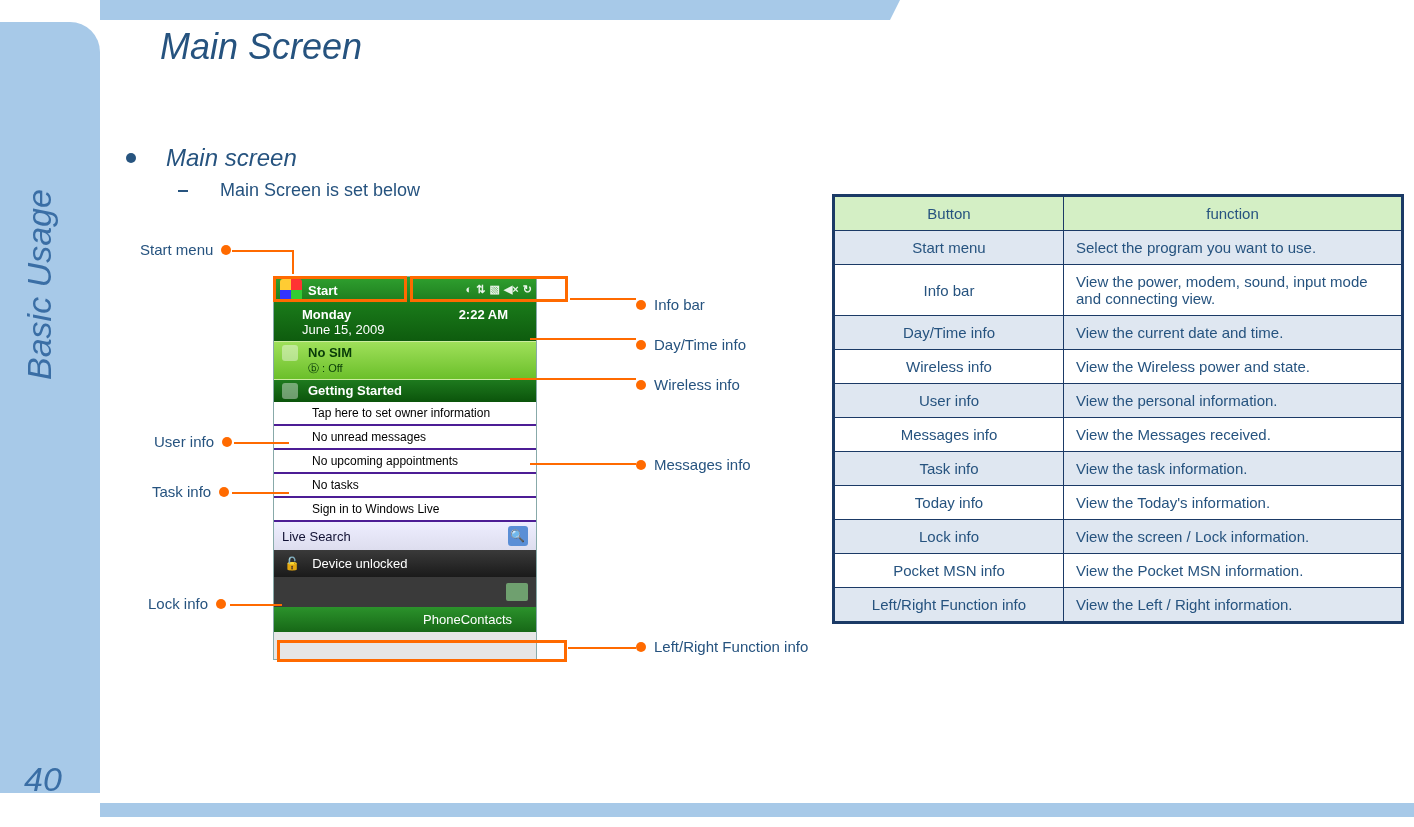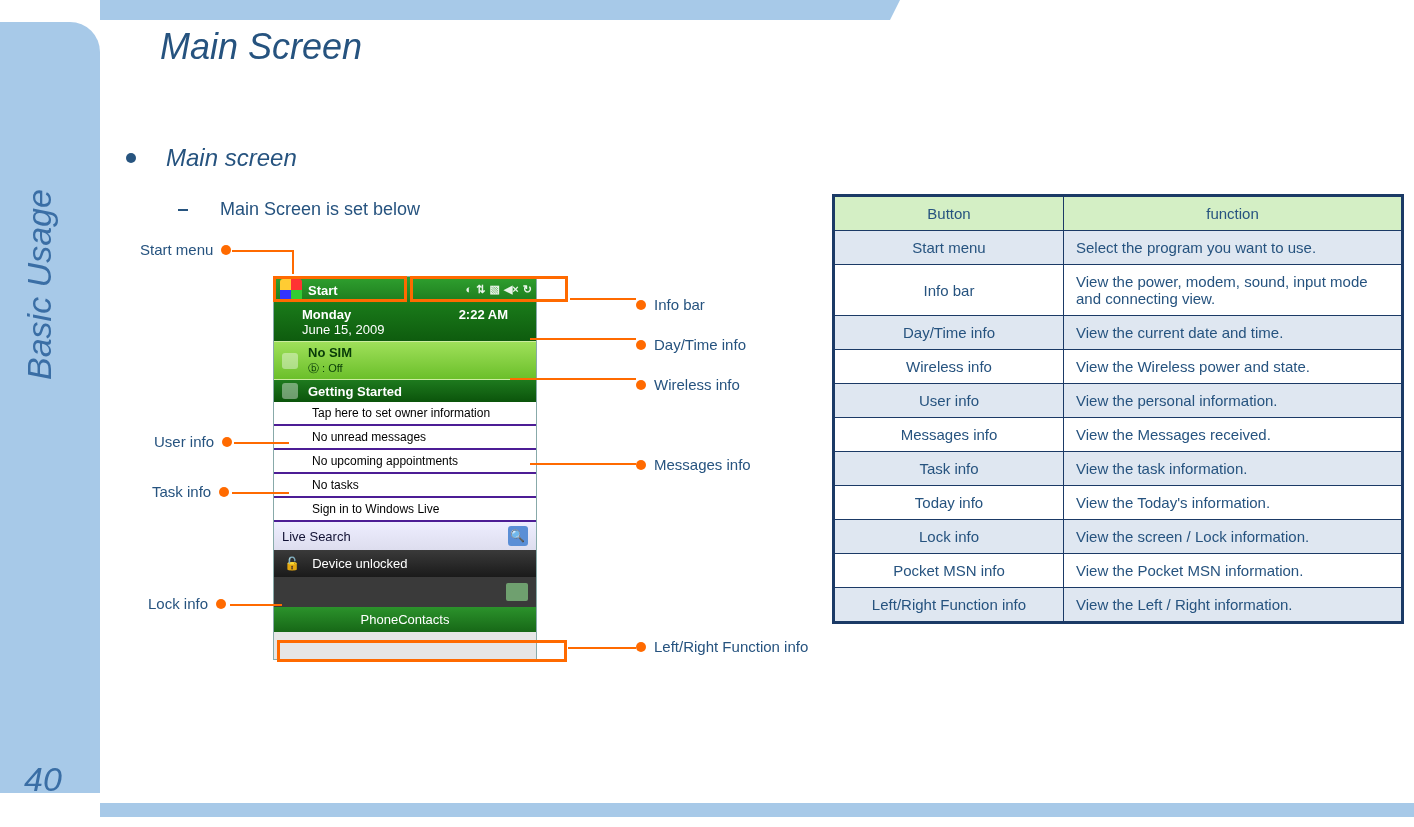--- a/index.html
+++ b/index.html
@@ -66,21 +66,20 @@
     display: flex; align-items: center; gap: 30px;
     font-size: 24px;
     font-style: italic;
   }
   .bullet-main .dot { width: 10px; height: 10px; background: #27547f; border-radius: 50%; }
   .bullet-sub {
     position: absolute;
     left: 78px; top: 100px;
     display: flex; align-items: center; gap: 32px;
     font-size: 18px;
-    margin-top: 19px;
   }
   .bullet-sub .dash { width: 10px; height: 2px; background: #27547f; }
 
   
   .phone {
     position: absolute;
     left: 173px; top: 196px;
     width: 264px;
     height: 384px;
     background: #e6e6e6;
@@ -109,21 +108,21 @@
   .ph-date {
     background: linear-gradient(#1a7a1a,#0e5c0e);
     color: #fff; padding: 4px 28px;
     display: flex; justify-content: space-between;
     font-size: 13px;
   }
   .ph-date .left b{display:block;}
   .ph-row {
     background: linear-gradient(#9fe05a,#6bbf2a);
     border-top: 1px solid #cdeca0;
-    display:flex; align-items:center;
+    display:flex; 
     padding: 3px 8px;
     color: #083b08;
     font-size: 13px;
     gap: 10px;
   }
   .ph-row.dark { background: linear-gradient(#1e7a1e,#0b540b); color:#fff; }
   .ph-row .ic { width:16px; height:16px; background:#fff6; border-radius:3px; flex:0 0 16px;}
   .ph-sublist { background:#fff; }
   .ph-sub {
     display:flex; align-items:center; gap:10px;
@@ -131,22 +130,22 @@
     border-bottom: 2px solid #4c1d95;
     font-size: 12px; color: #000;
   }
   .ph-live { background: linear-gradient(#eef,#dde); padding: 4px 8px; display:flex; justify-content:space-between; align-items:center; font-size:13px; color:#113;}
   .ph-live .mag{width:20px;height:20px;background:#5a8ed6;border-radius:3px;display:flex;align-items:center;justify-content:center;color:#fff;font-size:12px;}
   .ph-unlock { background: linear-gradient(#3a3a3a,#1a1a1a); color:#fff; padding:6px 10px; display:flex; align-items:center; gap:12px; font-size:13px;}
   .ph-soft-spacer{height:30px;background:#3a3a3a;display:flex;justify-content:flex-end;align-items:center;padding-right:8px;}
   .ph-soft-spacer .kbd{width:22px;height:18px;background:#6fa06f;border-radius:2px;}
   .ph-soft {
     background: linear-gradient(#2b922b,#176817);
-    display:flex; justify-content:center;
-    color:#fff; font-size:13px; padding: 5px 8px;
+    display:flex; justify-content:flex-end;
+    color:#fff; font-size:13px; padding: 5px 24px;
   }
 
   
   .call { position:absolute; font-size:15px; color:#26537f; display:flex; align-items:center; gap:8px;}
   .call .d{width:10px;height:10px;background:#ff6a00;border-radius:50%;flex:0 0 10px;}
   .arrow-line{position:absolute;background:#ff6a00;height:2px;}
   .arrow-line.v{width:2px;height:auto;}
   .box-hl{position:absolute;border:3px solid #ff6a00;pointer-events:none;}
 
   

